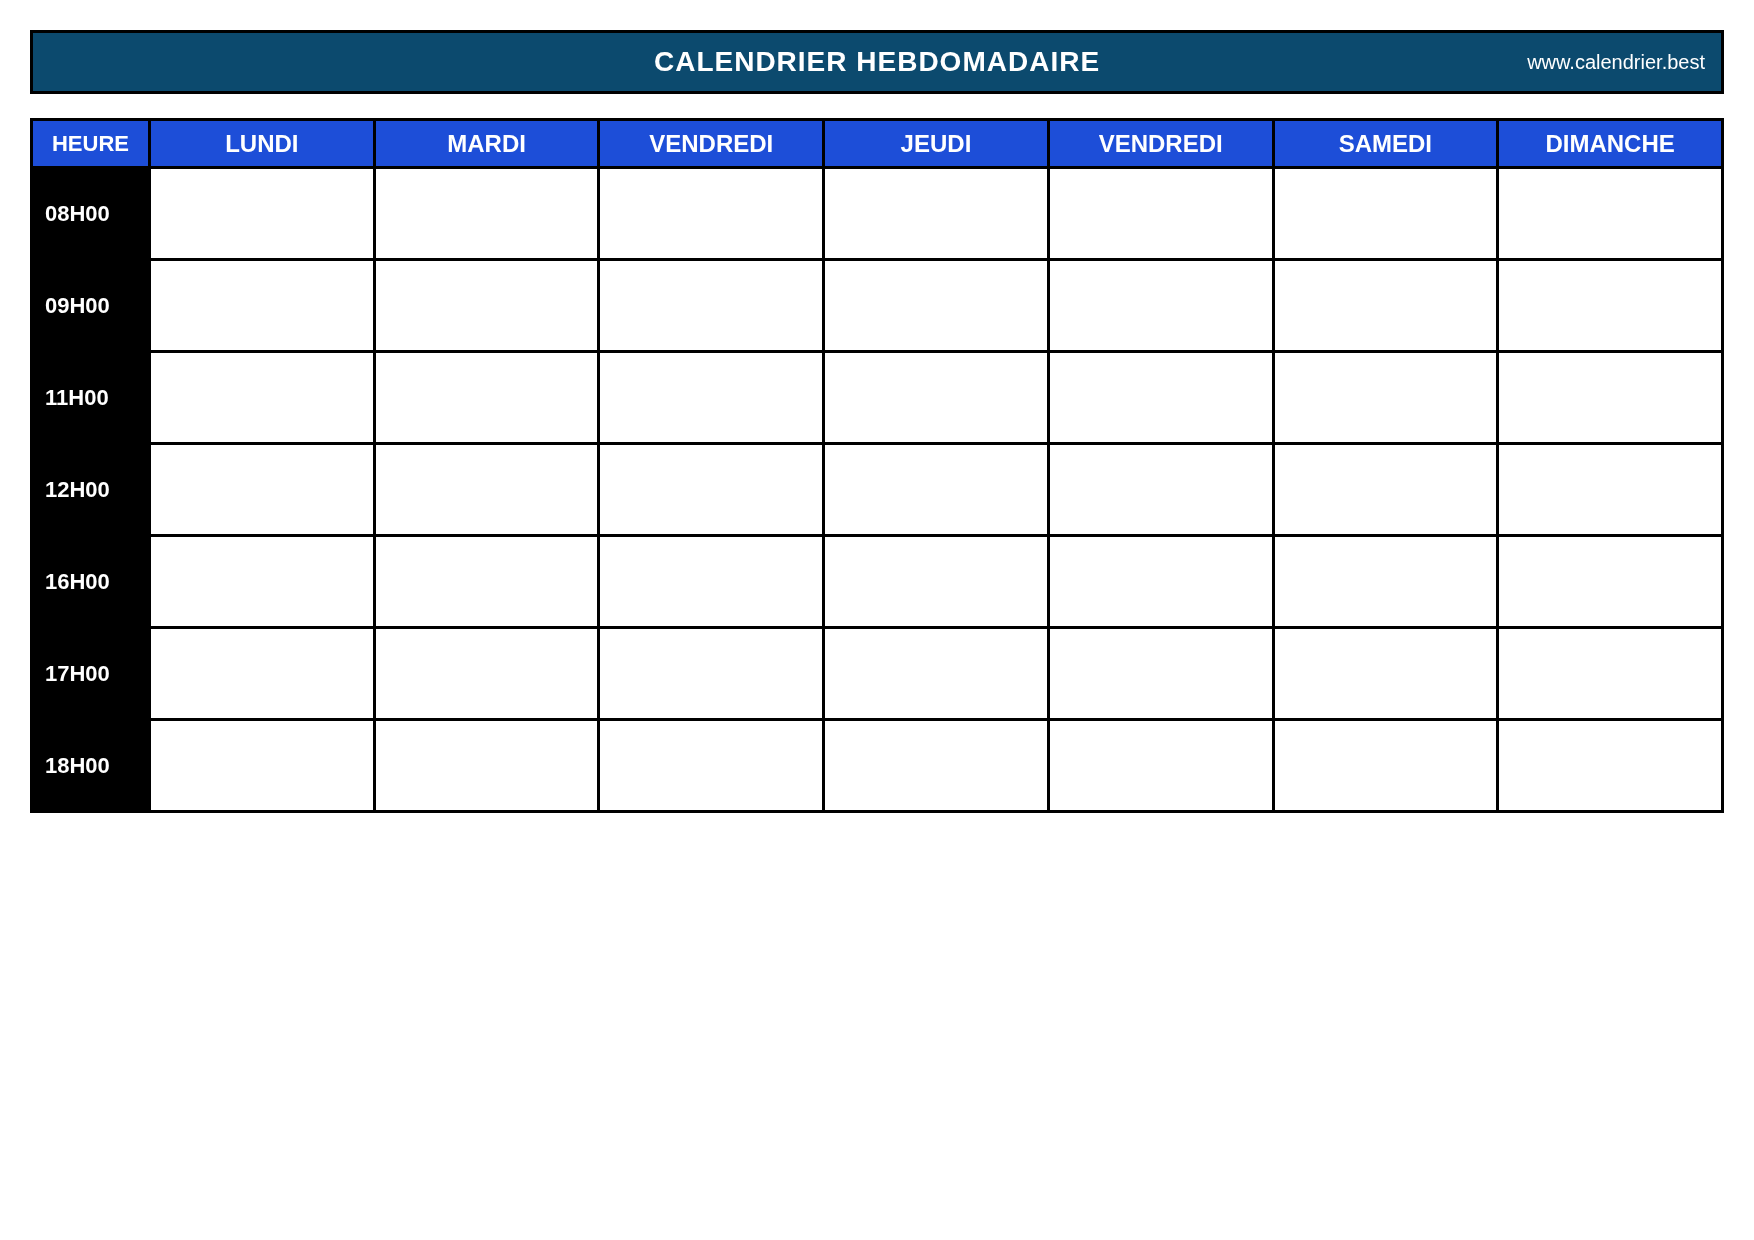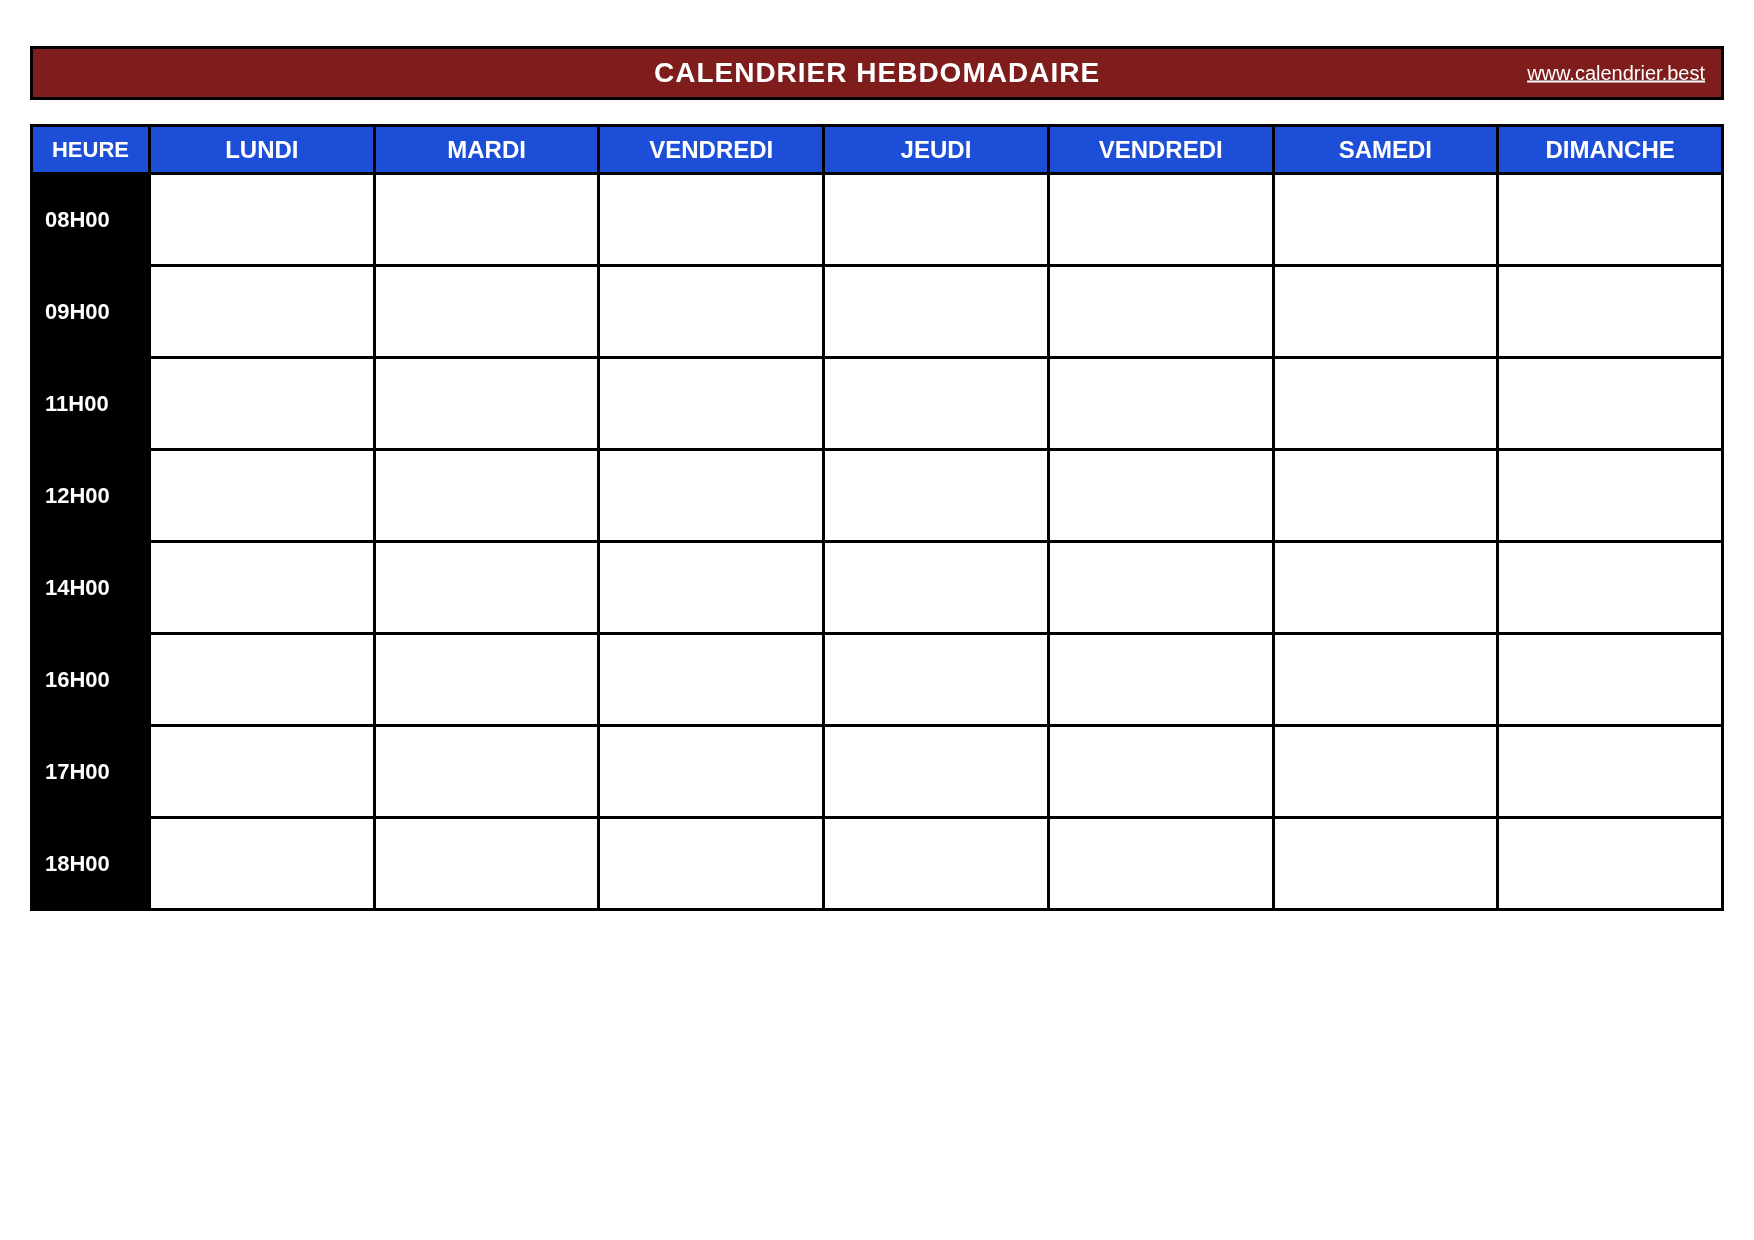--- a/index.html
+++ b/index.html
@@ -8,44 +8,42 @@
       box-sizing: border-box;
     }
     body {
       font-family: Arial, Helvetica, sans-serif;
       background: #ffffff;
       padding: 30px;
       width: 1754px;
       height: 1240px;
     }
     .title-bar {
-      background: #7f1d1d;
+      background: #0c4a6e;
       border: 3px solid #000;
-      height: 54px;
+      height: 64px;
       display: flex;
       align-items: center;
       justify-content: center;
       position: relative;
       margin-bottom: 24px;
-      margin-top: 16px;
     }
     .title-bar .title {
       color: #ffffff;
       font-size: 28px;
       font-weight: bold;
       letter-spacing: 1px;
     }
     .title-bar .site-link {
       position: absolute;
       right: 16px;
       top: 50%;
       transform: translateY(-50%);
       color: #ffffff;
       font-size: 20px;
-      text-decoration: underline;
       text-align: right;
     }
     table.calendar {
       width: 100%;
       border-collapse: collapse;
       table-layout: fixed;
     }
     table.calendar th,
     table.calendar td {
       border: 3px solid #000;
@@ -134,30 +132,20 @@
       <td class="hour-cell">12H00</td>
       <td class="empty-cell"></td>
       <td class="empty-cell"></td>
       <td class="empty-cell"></td>
       <td class="empty-cell"></td>
       <td class="empty-cell"></td>
       <td class="empty-cell"></td>
       <td class="empty-cell"></td>
     </tr>
     <tr>
-      <td class="hour-cell">14H00</td>
-      <td class="empty-cell"></td>
-      <td class="empty-cell"></td>
-      <td class="empty-cell"></td>
-      <td class="empty-cell"></td>
-      <td class="empty-cell"></td>
-      <td class="empty-cell"></td>
-      <td class="empty-cell"></td>
-    </tr>
-    <tr>
       <td class="hour-cell">16H00</td>
       <td class="empty-cell"></td>
       <td class="empty-cell"></td>
       <td class="empty-cell"></td>
       <td class="empty-cell"></td>
       <td class="empty-cell"></td>
       <td class="empty-cell"></td>
       <td class="empty-cell"></td>
     </tr>
     <tr>

